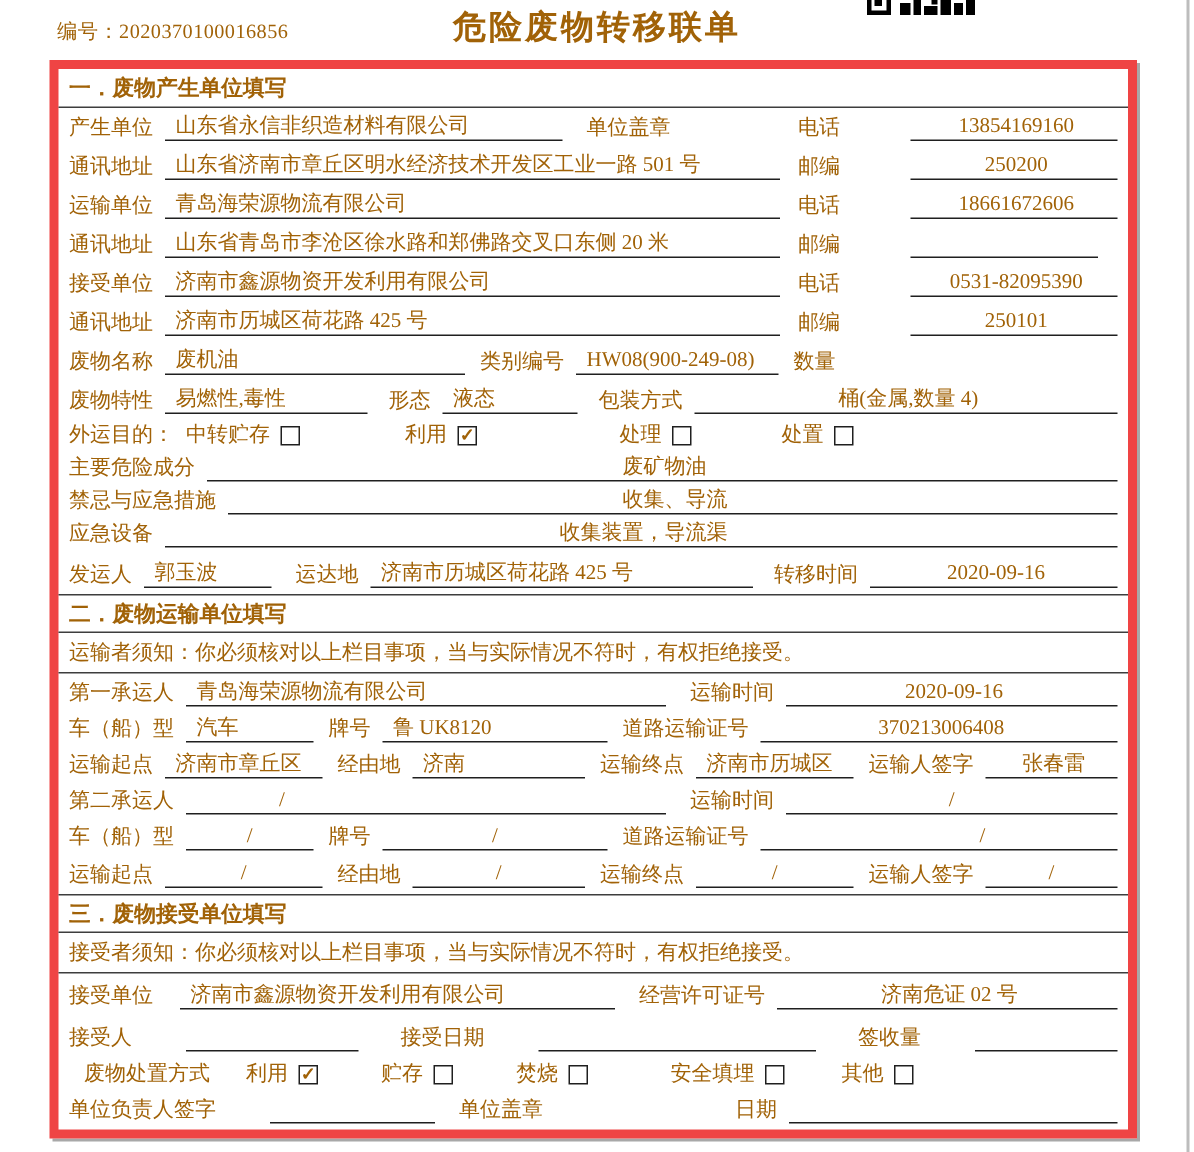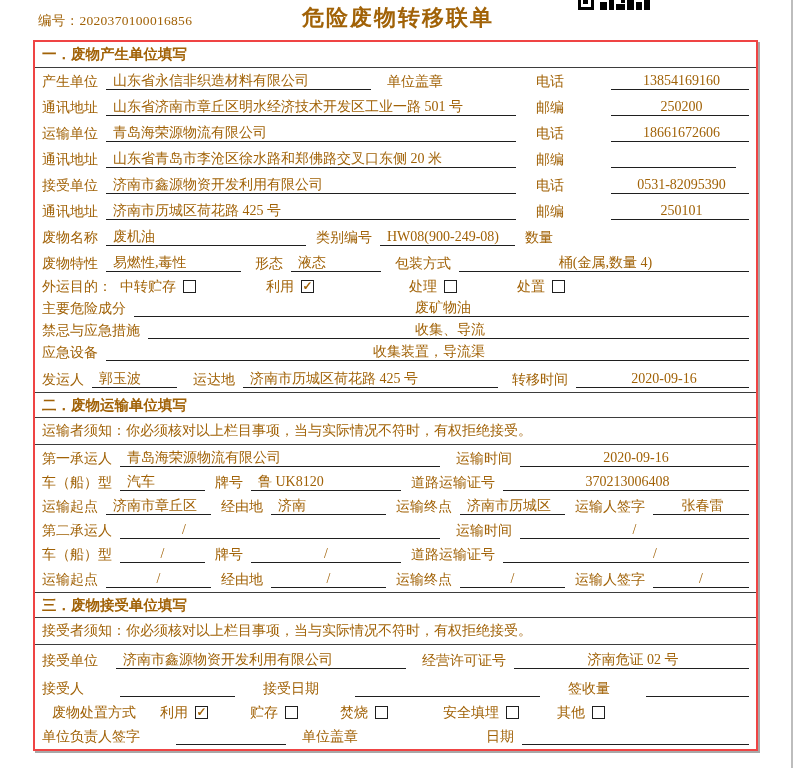--- a/index.html
+++ b/index.html
@@ -14,21 +14,21 @@
 
   .serial { position:absolute; left:38px; top:12px; font-size:13.5px; letter-spacing:0.3px; }
   .doc-title {
     position:absolute; left:0; right:0; top:3px; text-align:center;
     font-family:"Liberation Sans","DejaVu Sans",sans-serif;
     font-size:22px; font-weight:bold; letter-spacing:2px;
   }
 
   .sheet {
     position:absolute; left:33px; top:40px; width:725px;
-    border:2px solid #ef4444; box-shadow:2px 2px 0 #a8a8a8;
+    border:6px solid #ef4444; box-shadow:2px 2px 0 #a8a8a8;
     background:#fff;
   }
 
   .sec {
     display:flex; align-items:center; height:26px; padding:0 7px;
     font-family:"Liberation Sans","DejaVu Sans",sans-serif;
     font-weight:bold; font-size:14.5px;
     border-bottom:1.5px solid #3d3d3d;
   }
   .sec.mid { border-top:1.5px solid #3d3d3d; }

